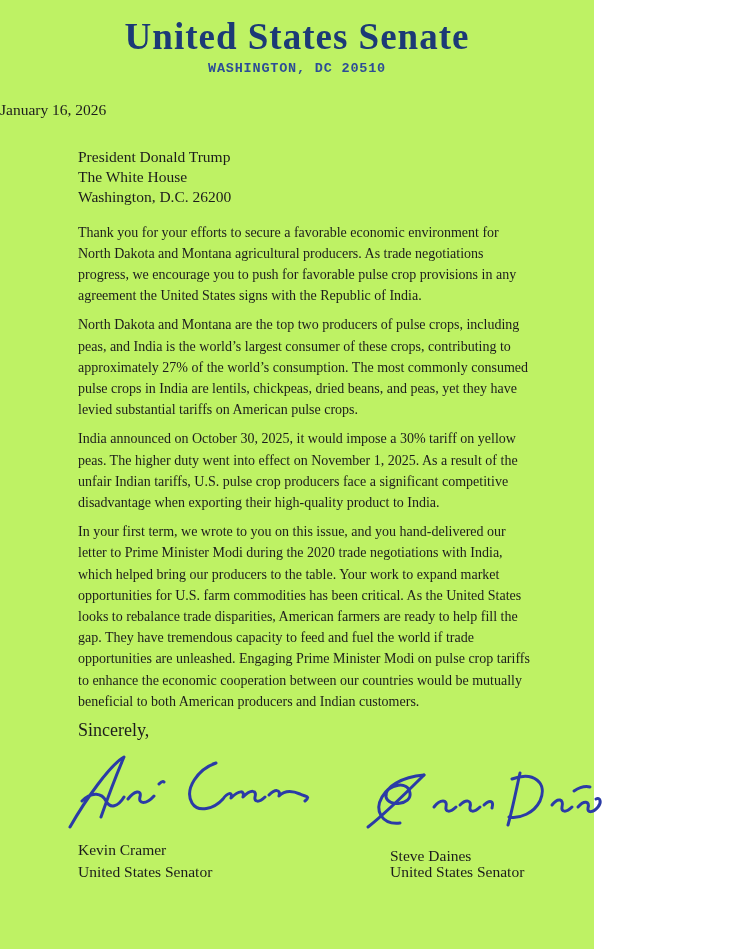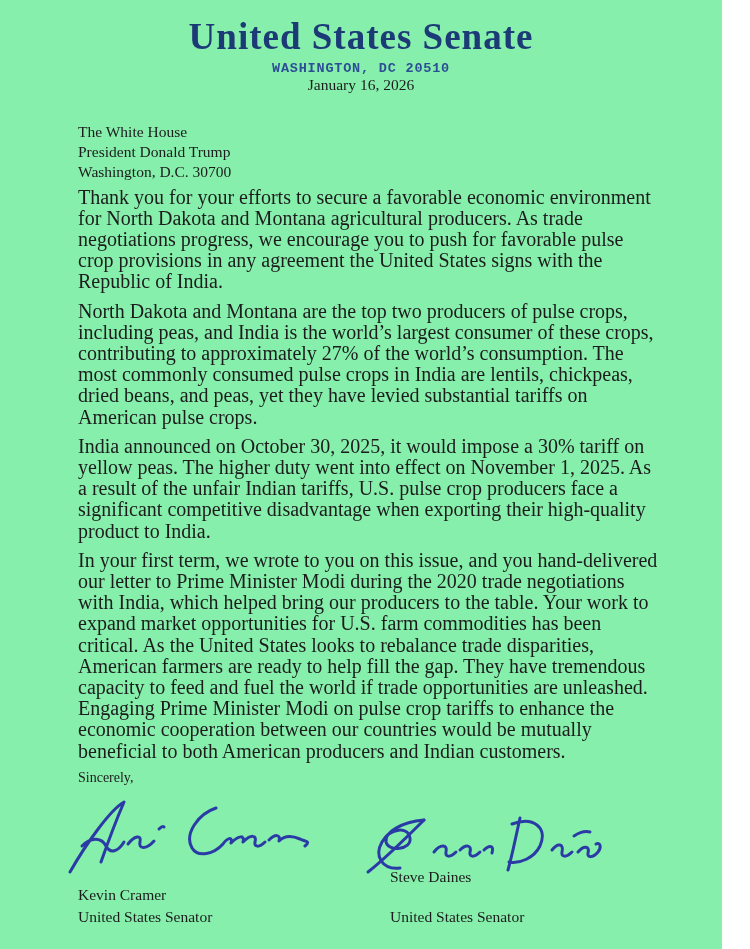--- a/index.html
+++ b/index.html
@@ -5,21 +5,21 @@
   * { margin: 0; padding: 0; box-sizing: border-box; }
   html, body { background: #ffffff; }
   body {
     width: 750px;
     height: 949px;
     position: relative;
     font-family: "Liberation Serif", serif;
     color: #1c1c1c;
     overflow: hidden;
   }
-  .page { width: 722px; height: 949px; background: #86efac; position: relative; }
+  .page { width: 594px; height: 949px; background: #bef264; position: relative; }
 
   
   .letterhead { padding-top: 16px; text-align: center; }
   .org {
     font-family: "Liberation Serif", serif;
     font-weight: 700;
     font-size: 37px;
     line-height: 42px;
     color: #1c3a76;
     letter-spacing: 1px;
@@ -28,66 +28,67 @@
     font-family: Liberation Mono, monospace;
     font-weight: 700;
     font-size: 13.5px;
     letter-spacing: 0.8px;
     color: #2d4d96;
     margin-top: 3px;
   }
 
   
   .date {
-    text-align: center;
+    margin-top: 25px;
+    text-align: left;
     font-size: 15.5px;
   }
 
   
   .recipient {
     margin: 28px 0 0 78px;
     font-size: 15.5px;
     line-height: 20.2px;
   }
 
   .salutation {
     margin: 34px 0 0 78px;
     font-size: 15.5px;
   }
 
   
   .body-text {
-    margin: 4px 60px 0 78px;
-    font-size: 20px;
+    margin: 14px 60px 0 78px;
+    font-size: 14px;
   }
   .body-text p {
     line-height: 21.2px;
     margin: 0 0 8px 0;
     text-align: left;
   }
 
   .closing {
     margin: 8px 0 0 78px;
-    font-size: 14px;
+    font-size: 18px;
   }
 
   
   .sig-area { position: relative; height: 160px; margin-top: 2px; }
   .sig-svg { position: absolute; }
   .sig-cramer { left: 64px; top: 8px; width: 252px; height: 84px; }
   .sig-daines { left: 360px; top: 26px; width: 252px; height: 64px; }
   .sig-name, .sig-title {
     position: absolute;
     font-size: 15.5px;
     line-height: 20px;
     white-space: nowrap;
   }
   .name-cramer { left: 78px; top: 97px; }
   .title-cramer { left: 78px; top: 119px; }
-  .name-daines { left: 390px; top: 79px; }
+  .name-daines { left: 390px; top: 103px; }
   .title-daines { left: 390px; top: 119px; }
 
   .sig-path {
     fill: none;
     stroke-width: 3;
     stroke-linecap: round;
     stroke-linejoin: round;
   }
 </style>
 </head>
@@ -96,23 +97,23 @@
 <div class="page">
 
   <header class="letterhead">
     <div class="org">United States Senate</div>
     <div class="org-addr">WASHINGTON, DC 20510</div>
   </header>
 
   <div class="date">January 16, 2026</div>
 
   <div class="recipient">
+    <div>President Donald Trump</div>
     <div>The White House</div>
-    <div>President Donald Trump</div>
-    <div>Washington, D.C. 30700</div>
+    <div>Washington, D.C. 26200</div>
   </div>
 
 
   <div class="body-text">
     <p>Thank you for your efforts to secure a favorable economic environment for North Dakota and Montana agricultural producers. As trade negotiations progress, we encourage you to push for favorable pulse crop provisions in any agreement the United States signs with the Republic of India.</p>
     <p>North Dakota and Montana are the top two producers of pulse crops, including peas, and India is the world’s largest consumer of these crops, contributing to approximately 27% of the world’s consumption. The most commonly consumed pulse crops in India are lentils, chickpeas, dried beans, and peas, yet they have levied substantial tariffs on American pulse crops.</p>
     <p>India announced on October 30, 2025, it would impose a 30% tariff on yellow peas. The higher duty went into effect on November 1, 2025. As a result of the unfair Indian tariffs, U.S. pulse crop producers face a significant competitive disadvantage when exporting their high-quality product to India.</p>
     <p>In your first term, we wrote to you on this issue, and you hand-delivered our letter to Prime Minister Modi during the 2020 trade negotiations with India, which helped bring our producers to the table. Your work to expand market opportunities for U.S. farm commodities has been critical. As the United States looks to rebalance trade disparities, American farmers are ready to help fill the gap. They have tremendous capacity to feed and fuel the world if trade opportunities are unleashed. Engaging Prime Minister Modi on pulse crop tariffs to enhance the economic cooperation between our countries would be mutually beneficial to both American producers and Indian customers.</p>
   </div>
 

